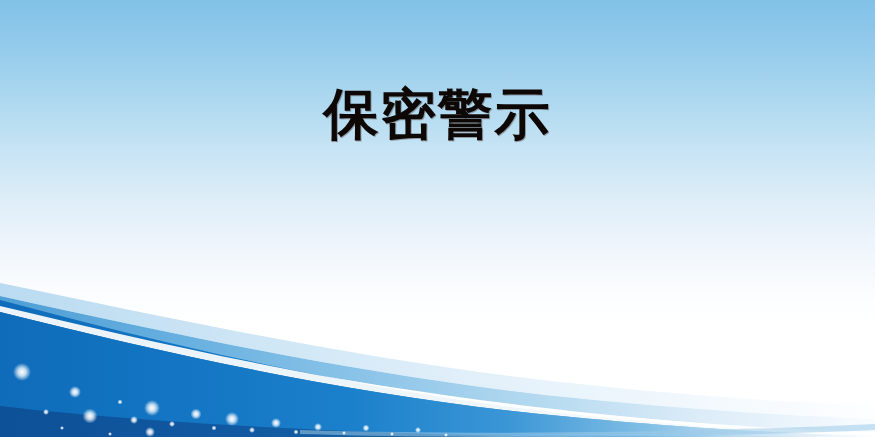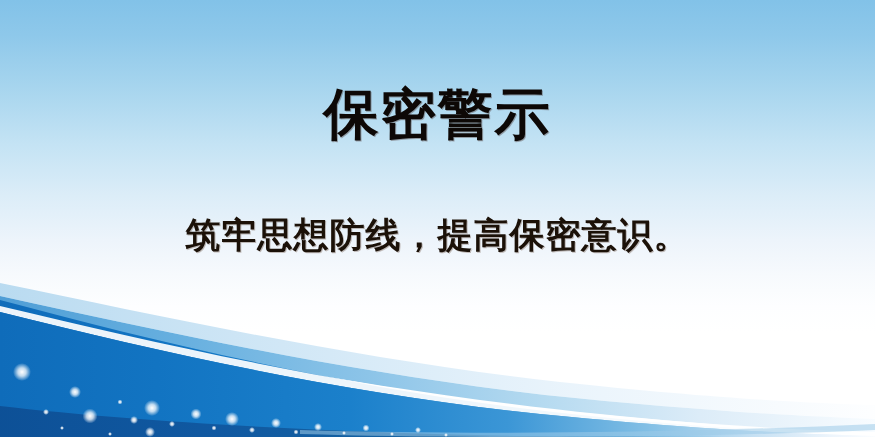--- a/index.html
+++ b/index.html
@@ -189,16 +189,15 @@
       <circle cx="418" cy="430" r="3" fill="url(#gDot)"></circle>
       <circle cx="446" cy="435" r="2" fill="url(#gDot)"></circle>
       <circle cx="110" cy="434" r="2" fill="url(#gDot)"></circle>
       <circle cx="62" cy="428" r="2" fill="url(#gDot)"></circle>
     </g>
   </svg>
 
   <div class="text-layer">
     <div class="title">保密警示</div>
 
-    <div class="subtitle">筑牢思想防线，提高保密意识。</div>
   </div>
 
 </div>
 
 </body></html>

